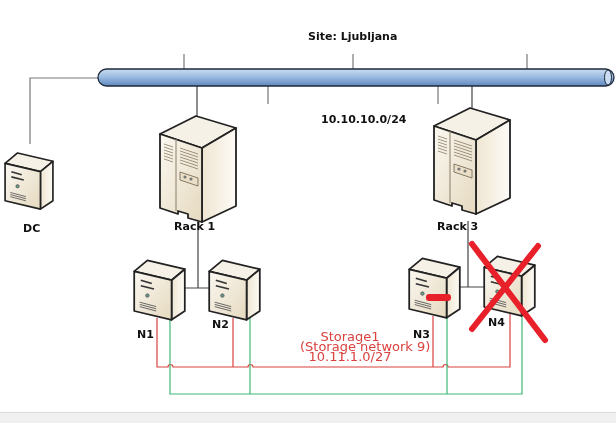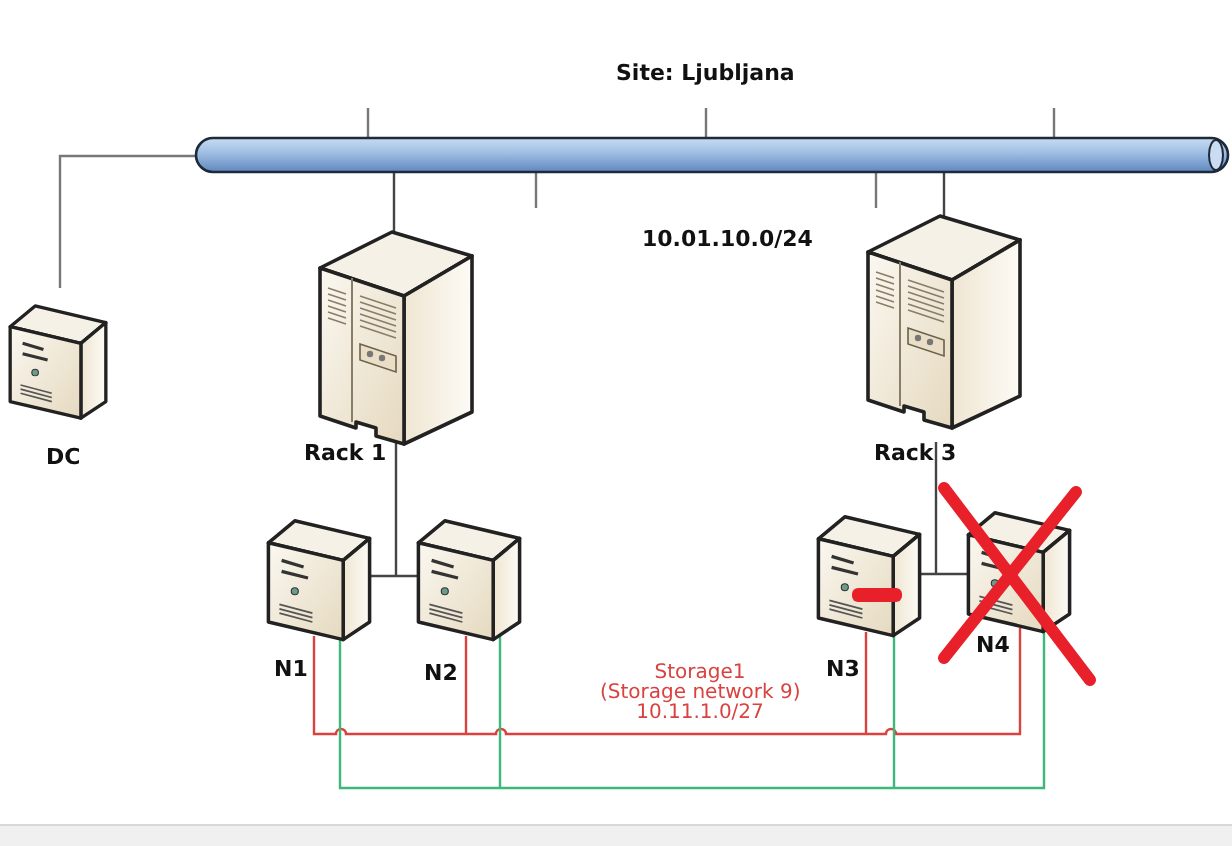--- a/index.html
+++ b/index.html
@@ -1,20 +1,20 @@
 <!DOCTYPE html>
 <html><head>
 <meta charset="utf-8">
 <style>
   html, body { margin:0; padding:0; background:#fff; }
   body { width:616px; height:423px; position:relative; overflow:hidden; font-family:"DejaVu Sans", sans-serif; }
   #canvas { position:absolute; left:0; top:0; width:616px; height:333px; background:#fff;margin-top:26px; }
   .bottom-strip { position:absolute; left:0; top:412px; width:616px; height:11px; background:#f0f0f0; border-top:1px solid #d8d8d8; }
   .lbl { position:absolute; font-weight:bold; font-size:11px; color:#111; white-space:nowrap; }
-  .small { position:absolute; font-size:10px; text-align:center; line-height:10px; white-space:nowrap; }
+  .small { position:absolute; font-size:13px; text-align:center; line-height:10px; white-space:nowrap; }
   .red { color:#d9423f; }
   .green { color:#2fa860; }
 </style>
 </head>
 <body>
 
 <div id="canvas">
   <svg width="616" height="412" viewBox="0 0 616 412" xmlns="http://www.w3.org/2000/svg">
     <defs>
       <linearGradient id="busGrad" x1="0" y1="0" x2="0" y2="1">
@@ -109,26 +109,26 @@
     <rect x="426" y="268" width="25" height="7" rx="3" fill="#e8202a"></rect>
 
     <g stroke="#e8202a" stroke-width="6" stroke-linecap="round">
       <line x1="472" y1="218" x2="545" y2="314"></line>
       <line x1="538" y1="220" x2="472" y2="303"></line>
     </g>
   </svg>
 
   
   <div class="lbl" style="left:308px;top:4px;">Site: Ljubljana</div>
-  <div class="lbl" style="left:321px;top:87px;">10.01.10.0/24</div>
+  <div class="lbl" style="left:321px;top:87px;">10.10.10.0/24</div>
   <div class="lbl" style="left:23px;top:196px;">DC</div>
-  <div class="lbl" style="left:152px;top:194px;">Rack 1</div>
+  <div class="lbl" style="left:174px;top:194px;">Rack 1</div>
   <div class="lbl" style="left:437px;top:194px;">Rack 3</div>
   <div class="lbl" style="left:137px;top:302px;text-align:right;">N1</div>
-  <div class="lbl" style="left:212px;top:304px;">N2</div>
+  <div class="lbl" style="left:212px;top:292px;">N2</div>
   <div class="lbl" style="left:413px;top:302px;">N3</div>
   <div class="lbl" style="left:488px;top:290px;">N4</div>
 
   <div class="small red" style="left:300px;top:306px;width:100px;">
     <div>Storage1</div>
     <div>(Storage network 9)</div>
     <div>10.11.1.0/27</div>
   </div>
 </div>
 <div class="bottom-strip"></div>

